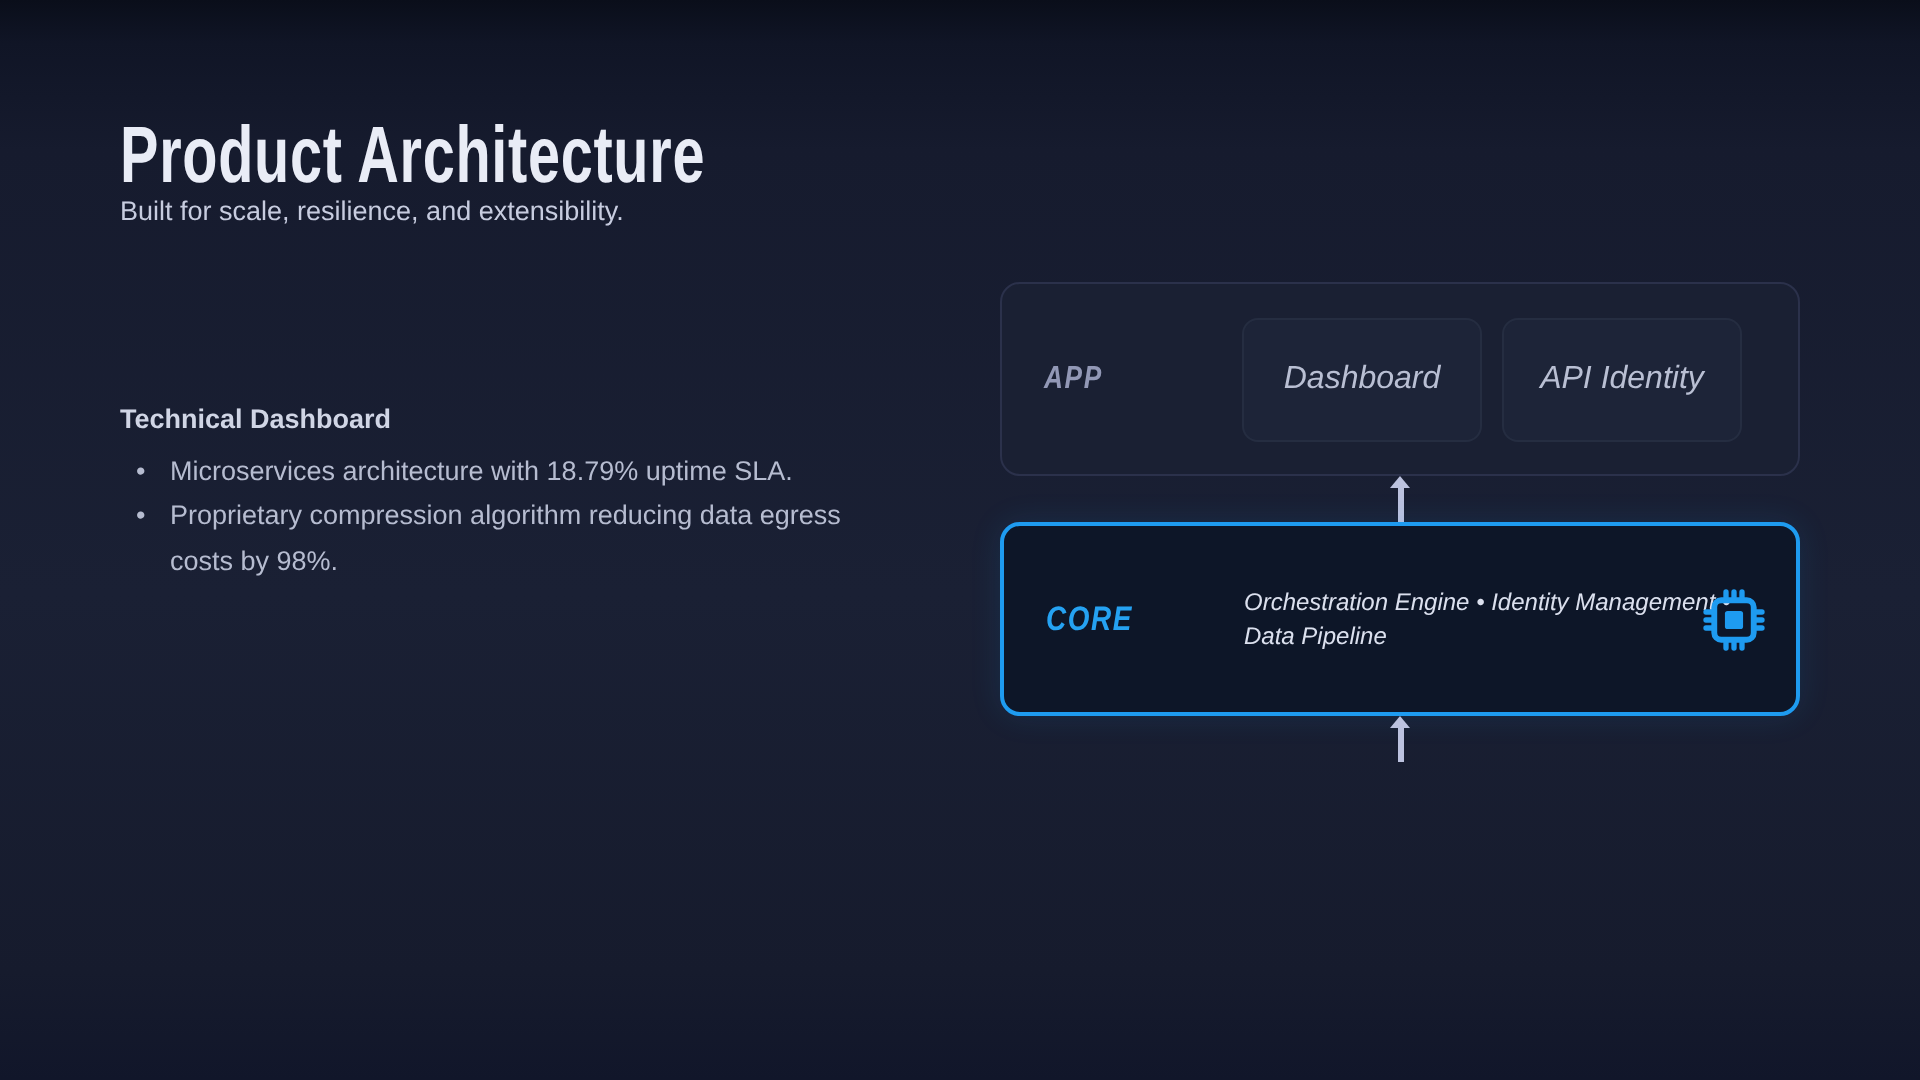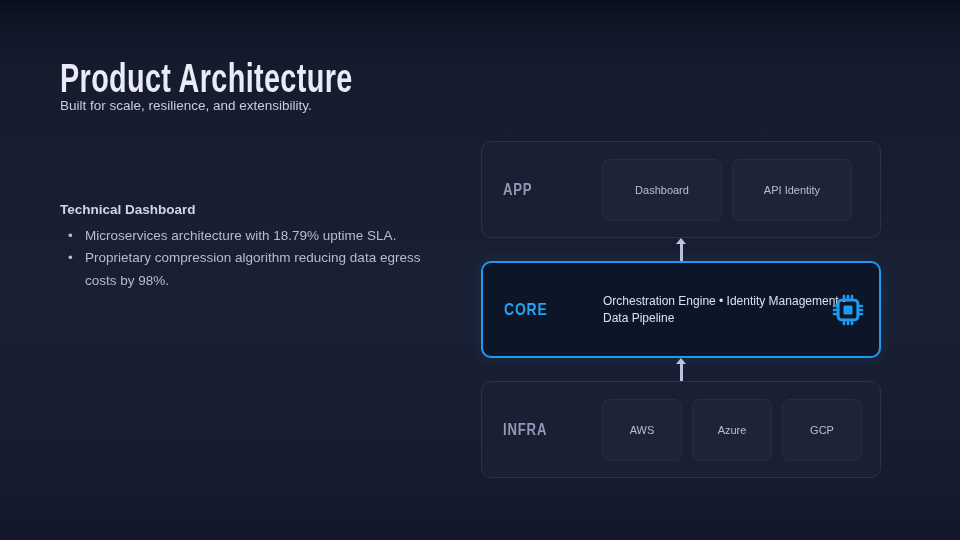--- a/index.html
+++ b/index.html
@@ -22,38 +22,38 @@
   }
   .highlights {
     position:absolute; left:60px; top:202px; width:390px;
     color:#b6bcd0; font-size:13.5px;
   }
   .highlights-heading { font-size:13.5px; font-weight:bold; color:#d0d5e5; margin-bottom:8px; }
   .highlights ul { list-style:none; }
   .highlights li { position:relative; padding-left:25px; line-height:22.4px; }
   .highlights li::before { content:"\2022"; position:absolute; left:8px; color:#b6bcd0; }
   
-  .diagram { position:absolute; left:481px; top:141px; width:400px; }
+  .diagram { position:absolute; left:500px; top:141px; width:400px;font-style:italic; }
   .layer {
     position:relative; height:97px; border-radius:10px;
     background:#1a2033; border:1px solid #2b314b;
   }
   .layer-label {
     position:absolute; left:21px; top:50%;
     transform:translateY(-50%) scaleX(.82); transform-origin:left center;
     font-weight:bold; font-size:16px; letter-spacing:1px; color:#9298b6;
     white-space:nowrap;
   }
   .layer.core { background:#0d1628; border:2px solid #1e9bf0; box-shadow:0 0 16px rgba(30,155,240,.12); }
   .layer.core .layer-label { color:#25a2f2; font-size:17px; }
   .items { position:absolute; left:120px; top:50%; transform:translateY(-50%); display:flex; gap:10px; }
   .item {
     background:#1d2438; border:1px solid rgba(200,210,240,.05); border-radius:8px;
     height:62px; display:flex; align-items:center; justify-content:center;
-    color:#b9bfd3; font-size:11px; text-align:center; padding:0 6px;
+    color:#b9bfd3; font-size:16px; text-align:center; padding:0 6px;
   }
   .layer.app .item { width:120px; }
   .layer.infra .item { width:80px; }
   .core-text {
     position:absolute; left:120px; top:50%; transform:translateY(-50%);
     width:250px; font-size:12px; line-height:17px; color:#dbe0ee;
   }
   .chip {
     position:absolute; right:15px; top:50%; transform:translateY(-50%);
     width:32px; height:32px;
@@ -109,23 +109,15 @@
         <rect x="4.6" y="4.6" width="14.8" height="14.8" rx="2.6" stroke-width="2.2"></rect>
         <rect x="8.6" y="8.6" width="6.8" height="6.8" rx="1" fill="#1e9bf0" stroke="none"></rect>
       </svg>
     </div>
 
     <div class="connector">
       <span class="head"></span>
       <span class="line"></span>
     </div>
 
-    <div class="layer infra">
-      <span class="layer-label">INFRA</span>
-      <div class="items">
-        <div class="item">AWS</div>
-        <div class="item">Azure</div>
-        <div class="item">GCP</div>
-      </div>
-    </div>
 
   </div>
 </div>
 
 </body></html>

